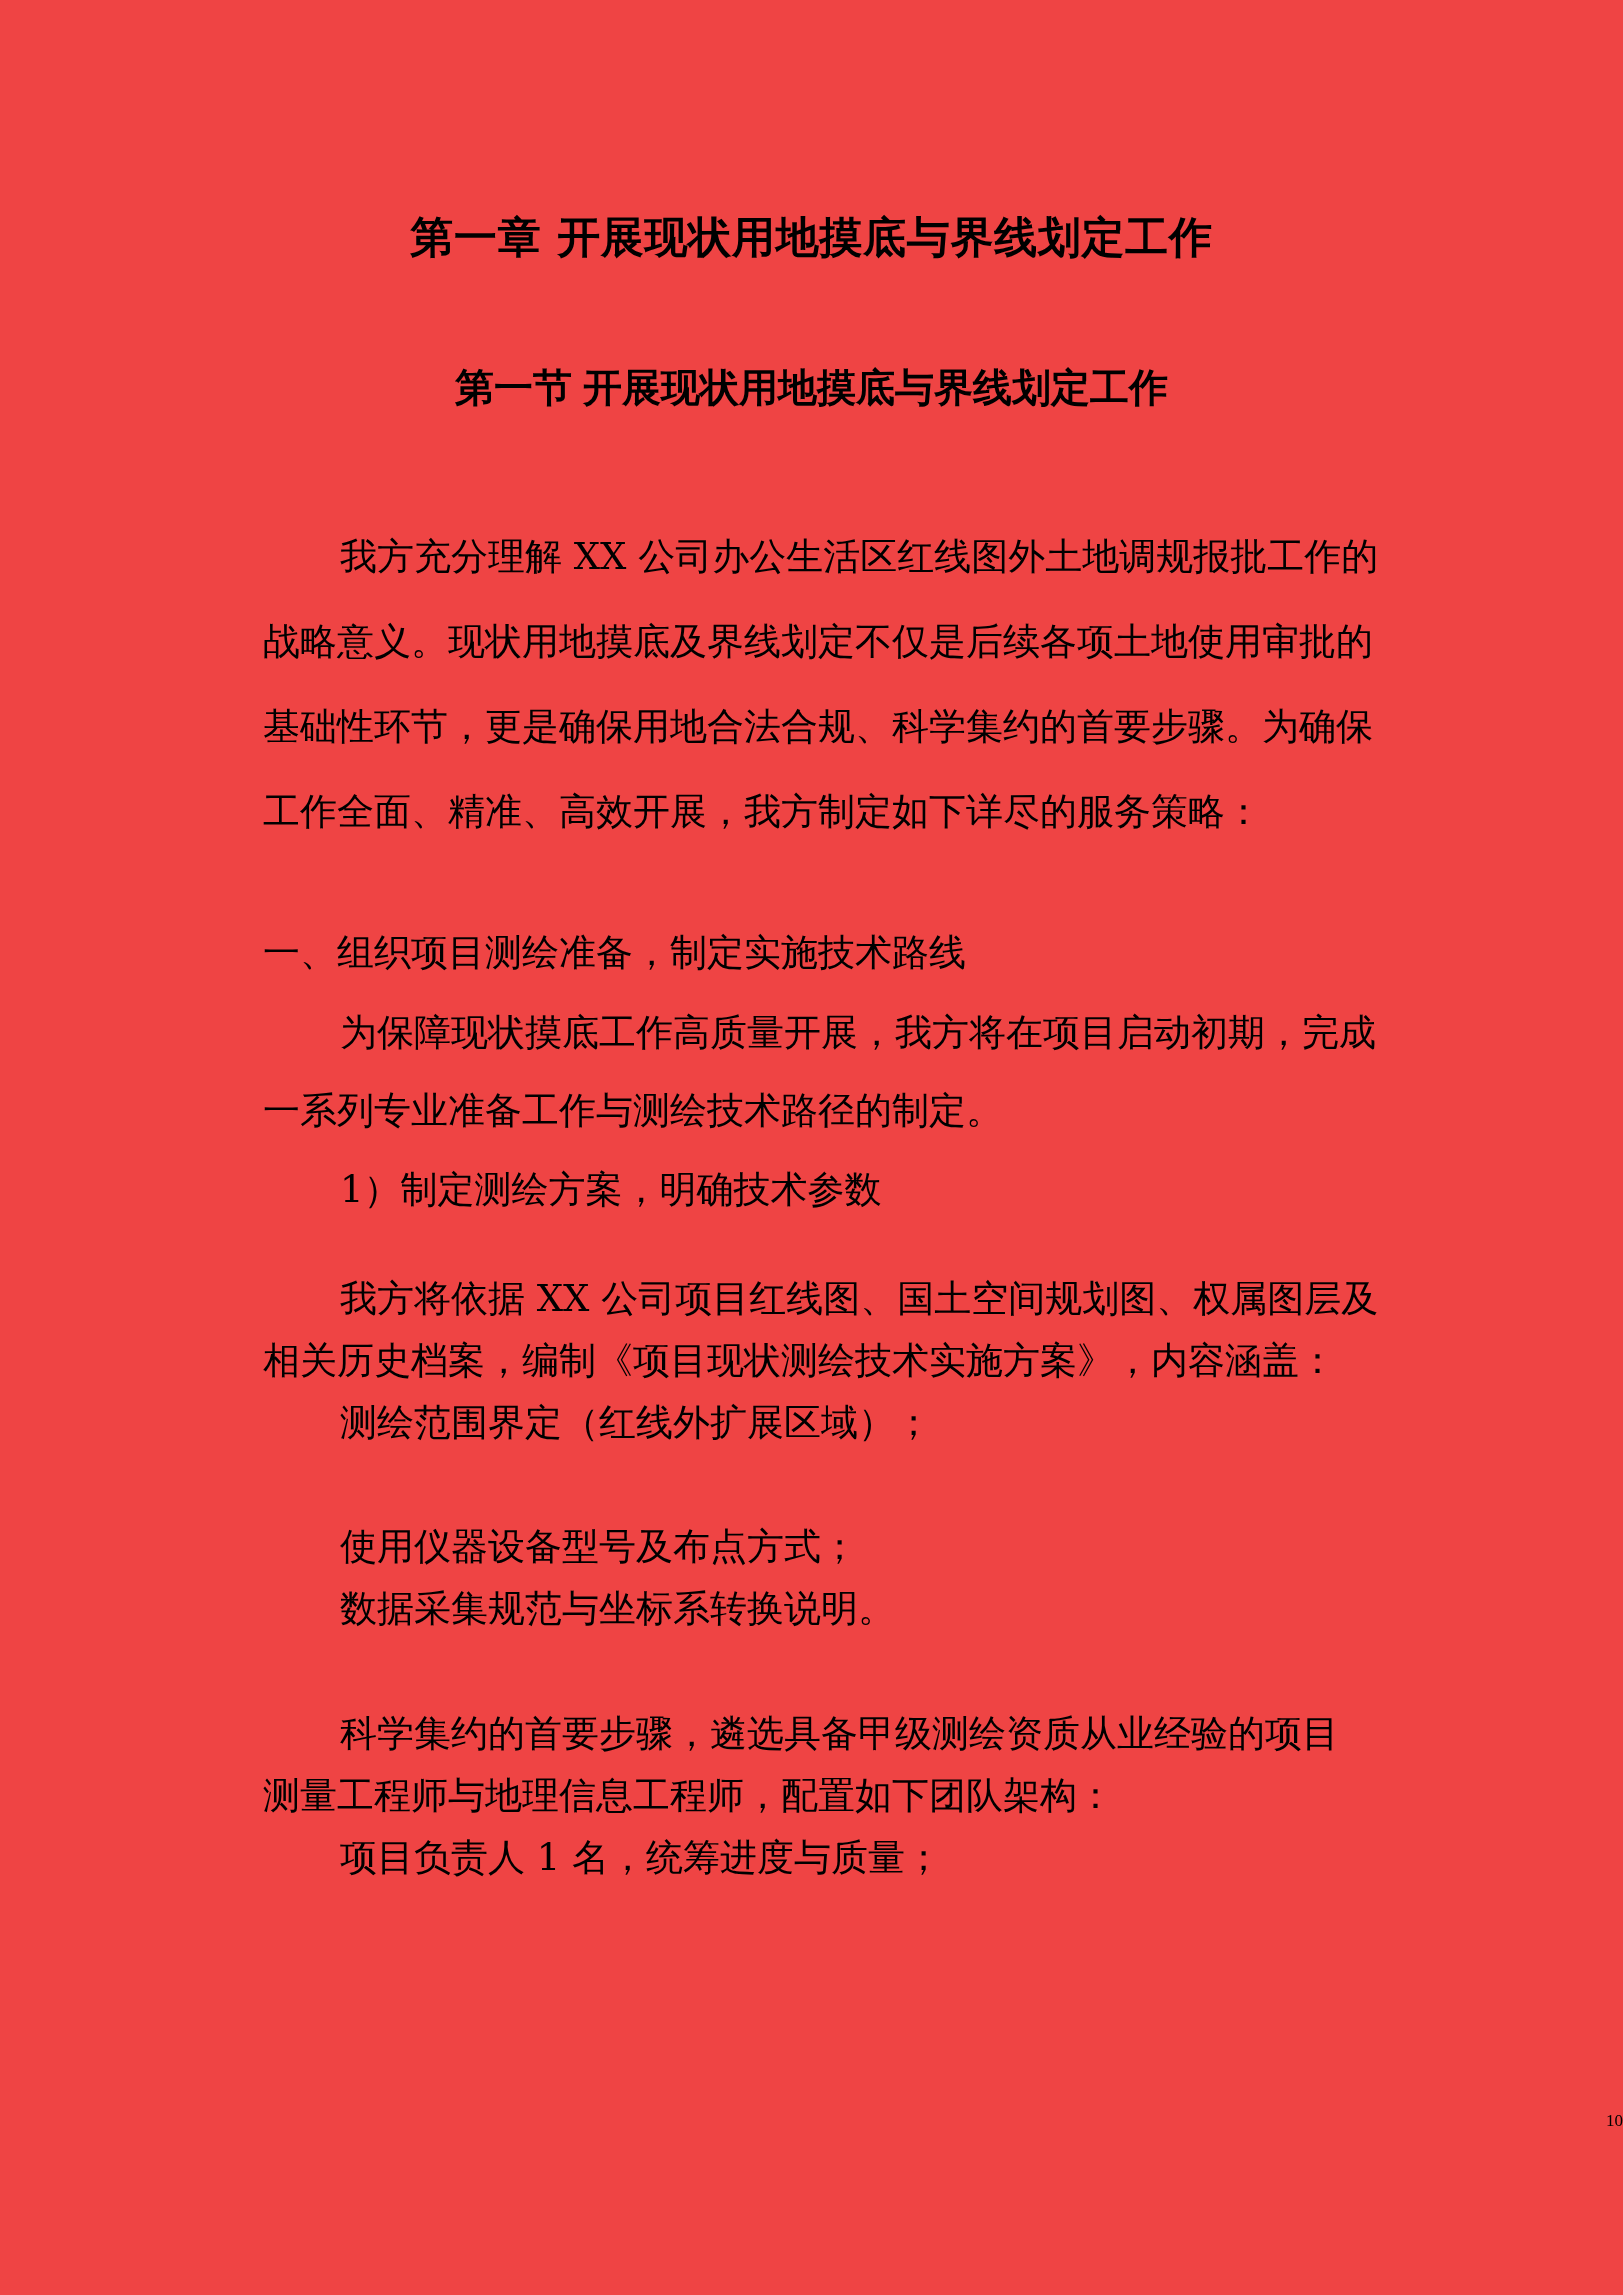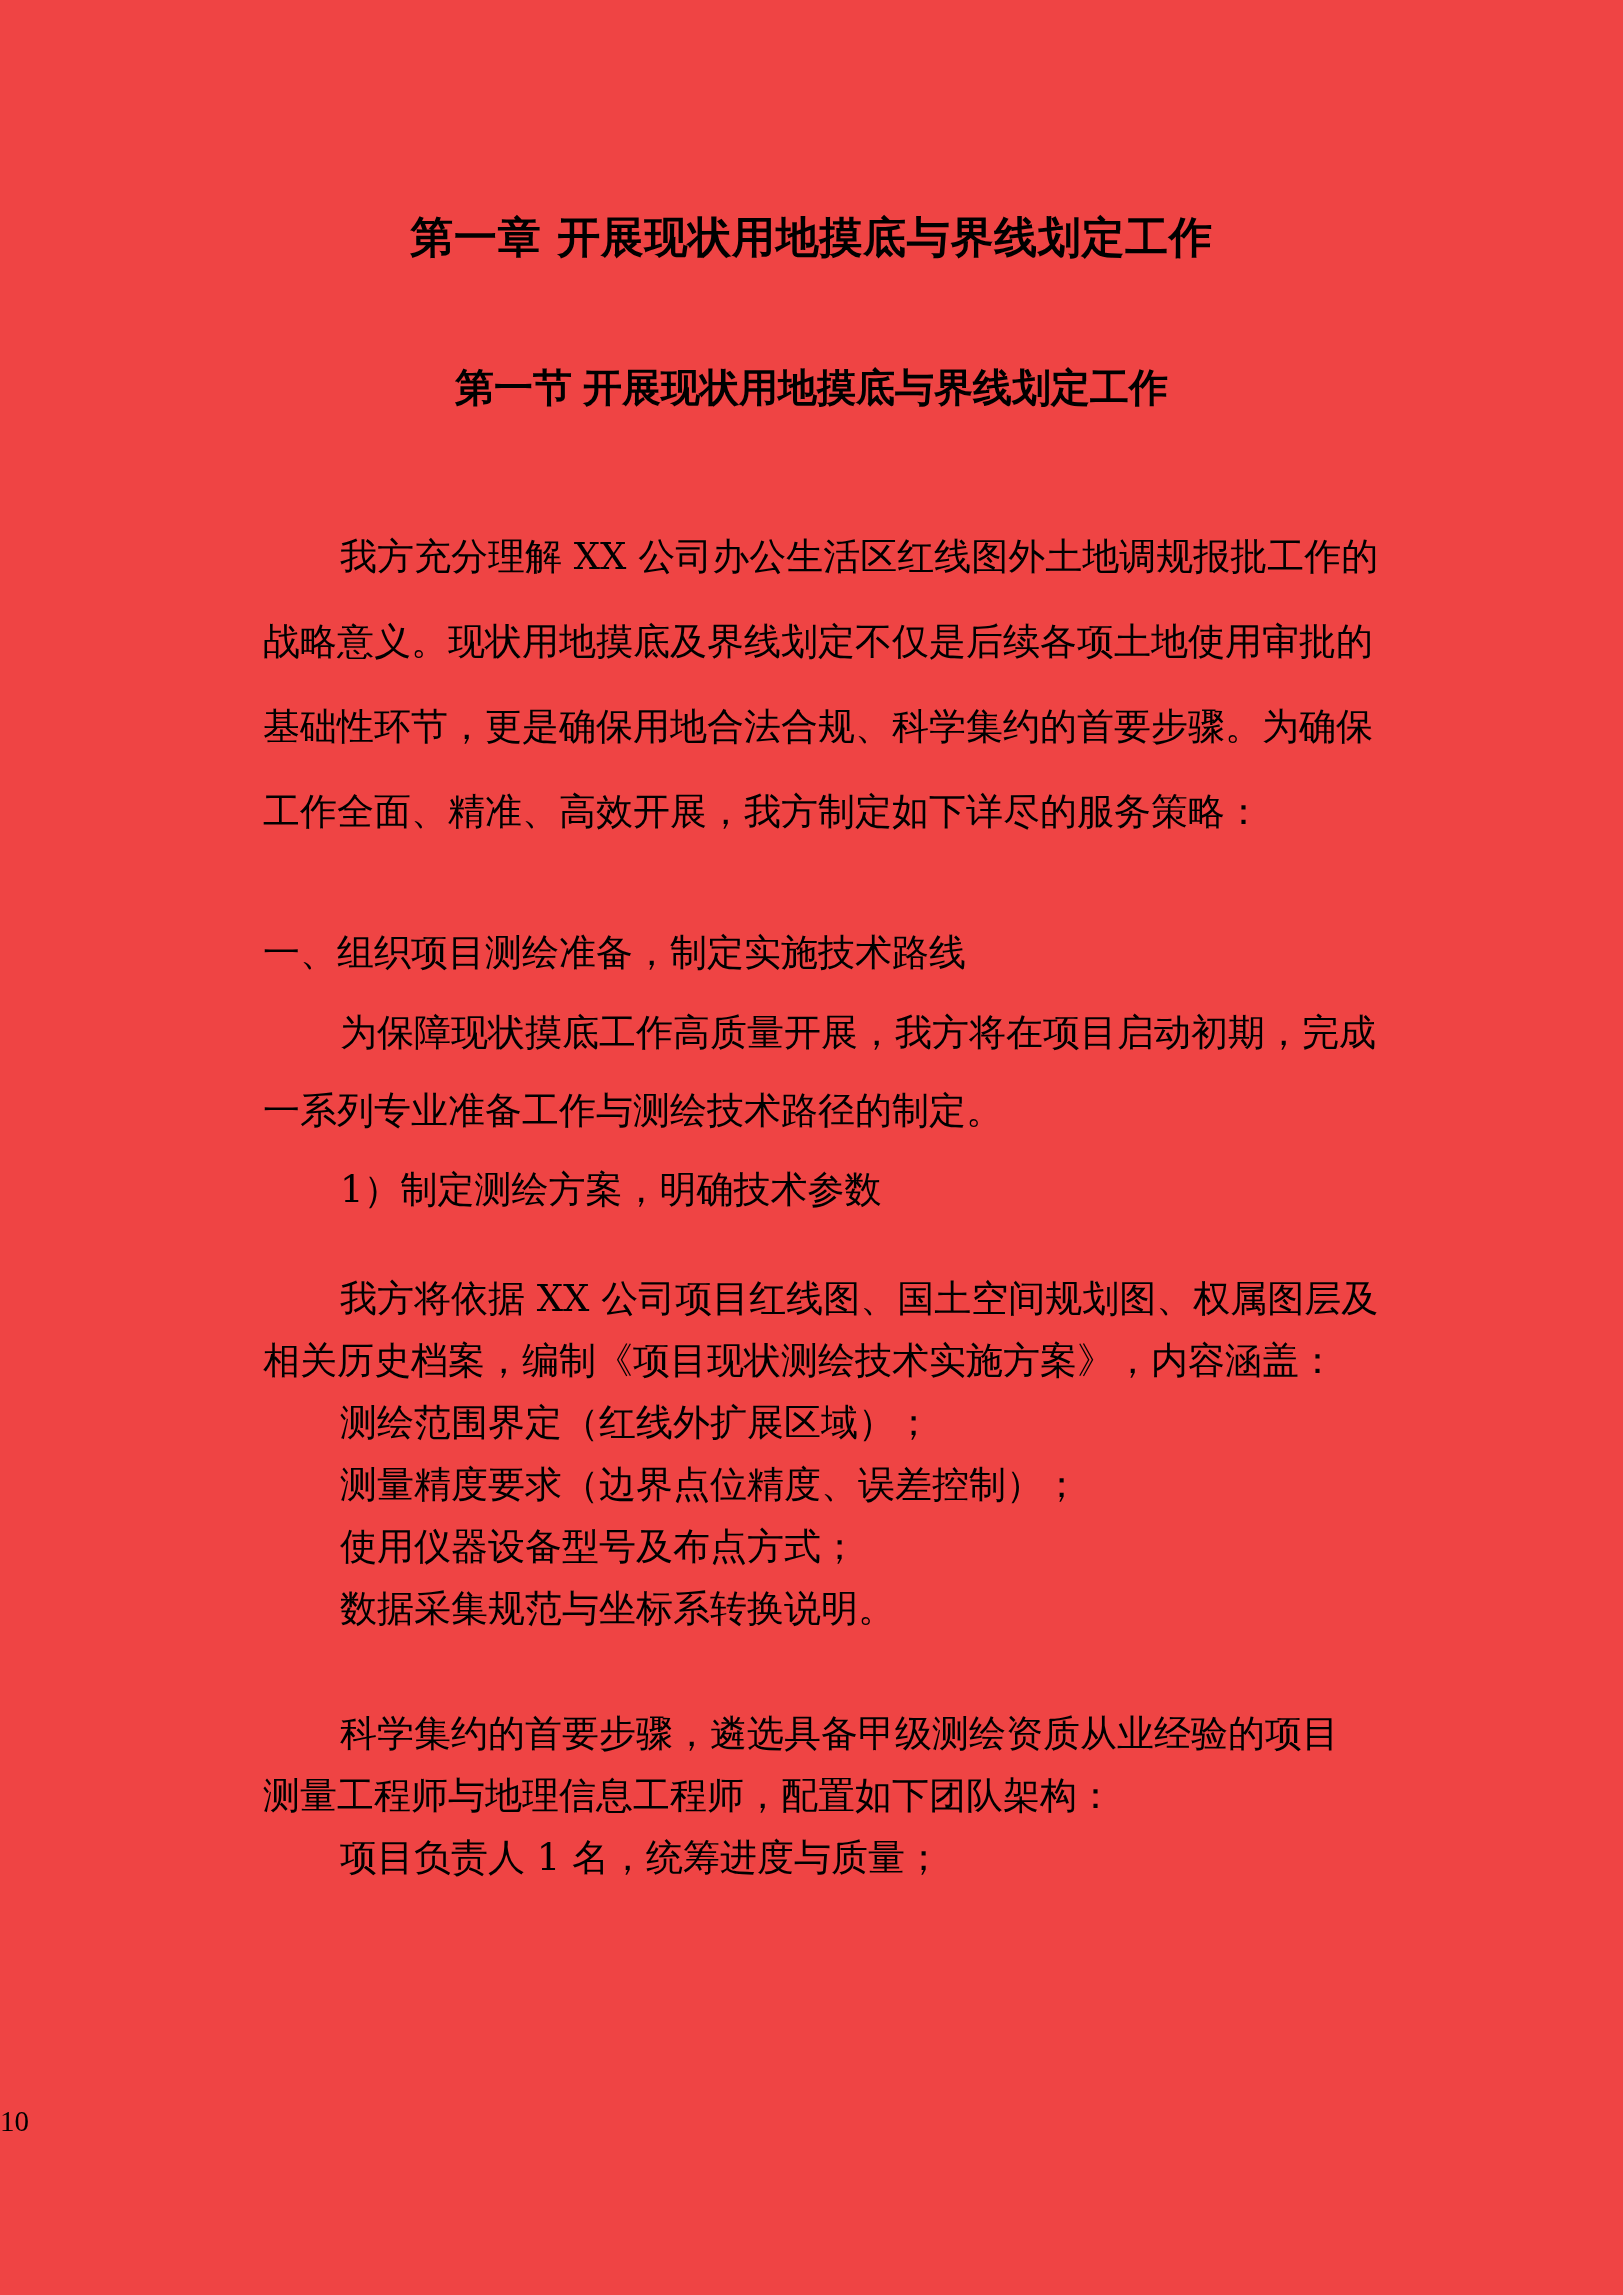--- a/index.html
+++ b/index.html
@@ -55,23 +55,23 @@
       line-height: 42px;
       white-space: nowrap;
       margin: 16px;
     }
     .indent { left: 324px; width: 1062px; }
     .page-number {
       position: absolute;
       left: 0;
       width: 1623px;
       top: 2108px;
-      text-align: left;
+      text-align: right;
       font-family: "Liberation Serif", "DejaVu Serif", serif;
-      font-size: 29px;
+      font-size: 17px;
       line-height: 26px;
     }
   </style>
 </head>
 <body>
 
 <div class="page">
 
   <h1 class="chapter-title">第一章 开展现状用地摸底与界线划定工作</h1>
 
@@ -86,21 +86,20 @@
 
   <p class="body-text indent" style="top:996px">为保障现状摸底工作高质量开展，我方将在项目启动初期，完成</p>
   <p class="body-text" style="top:1074px">一系列专业准备工作与测绘技术路径的制定。</p>
 
   <p class="body-text indent" style="top:1153px">1）制定测绘方案，明确技术参数</p>
 
   <p class="body-text indent" style="top:1262px">我方将依据 XX 公司项目红线图、国土空间规划图、权属图层及</p>
   <p class="body-text" style="top:1324px">相关历史档案，编制《项目现状测绘技术实施方案》，内容涵盖：</p>
 
   <p class="body-text indent" style="top:1386px">测绘范围界定（红线外扩展区域）；</p>
-  <p class="body-text indent" style="top:1448px">测量精度要求（边界点位精度、误差控制）；</p>
   <p class="body-text indent" style="top:1510px">使用仪器设备型号及布点方式；</p>
   <p class="body-text indent" style="top:1572px">数据采集规范与坐标系转换说明。</p>
 
 
   <p class="body-text indent" style="top:1697px">科学集约的首要步骤，遴选具备甲级测绘资质从业经验的项目</p>
   <p class="body-text" style="top:1759px">测量工程师与地理信息工程师，配置如下团队架构：</p>
 
   <p class="body-text indent" style="top:1821px">项目负责人 1 名，统筹进度与质量；</p>
 
   <div class="page-number">10</div>

